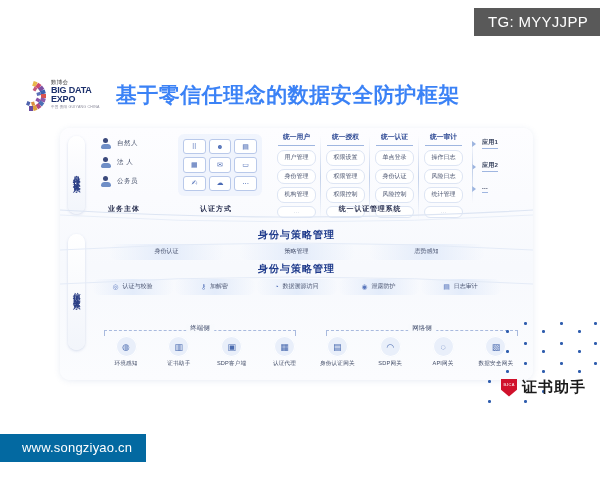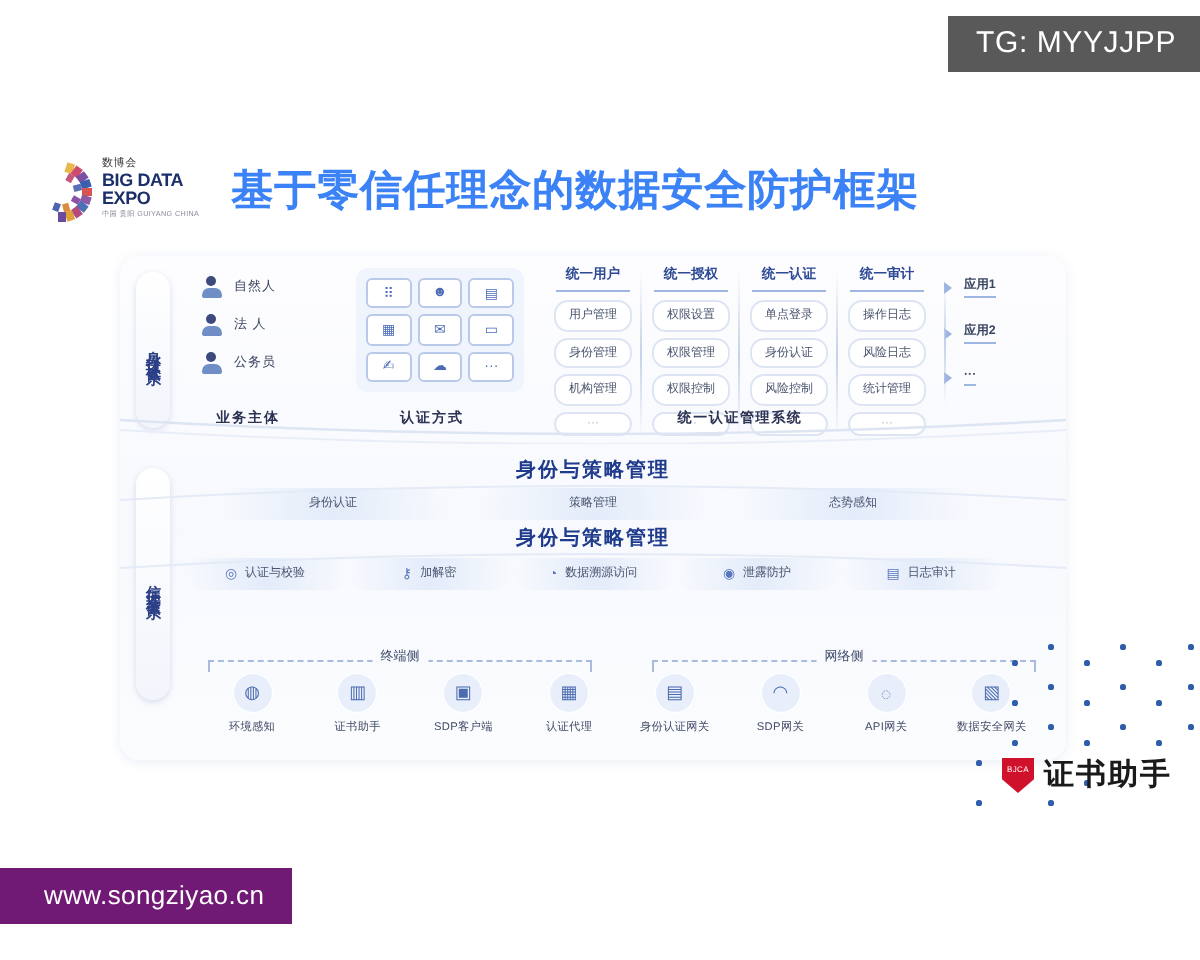--- a/index.html
+++ b/index.html
@@ -15,21 +15,21 @@
   .tg-badge {
     position: absolute; top: 8px; right: 0;
     background: #595959; color: #ffffff;
     font-size: 15px; letter-spacing: .3px;
     padding: 5px 12px 6px 14px;
   }
 
   
   .url-badge {
     position: absolute; left: 0; bottom: 18px;
-    background: #701a75; color: #ffffff;
+    background: #0369a1; color: #ffffff;
     font-size: 13px; letter-spacing: .2px;
     padding: 6px 14px 7px 22px;
   }
 
   
   .header {
     position: absolute; left: 0; top: 72px;
     width: 547px; height: 46px;
     display: flex; align-items: center;
   }

